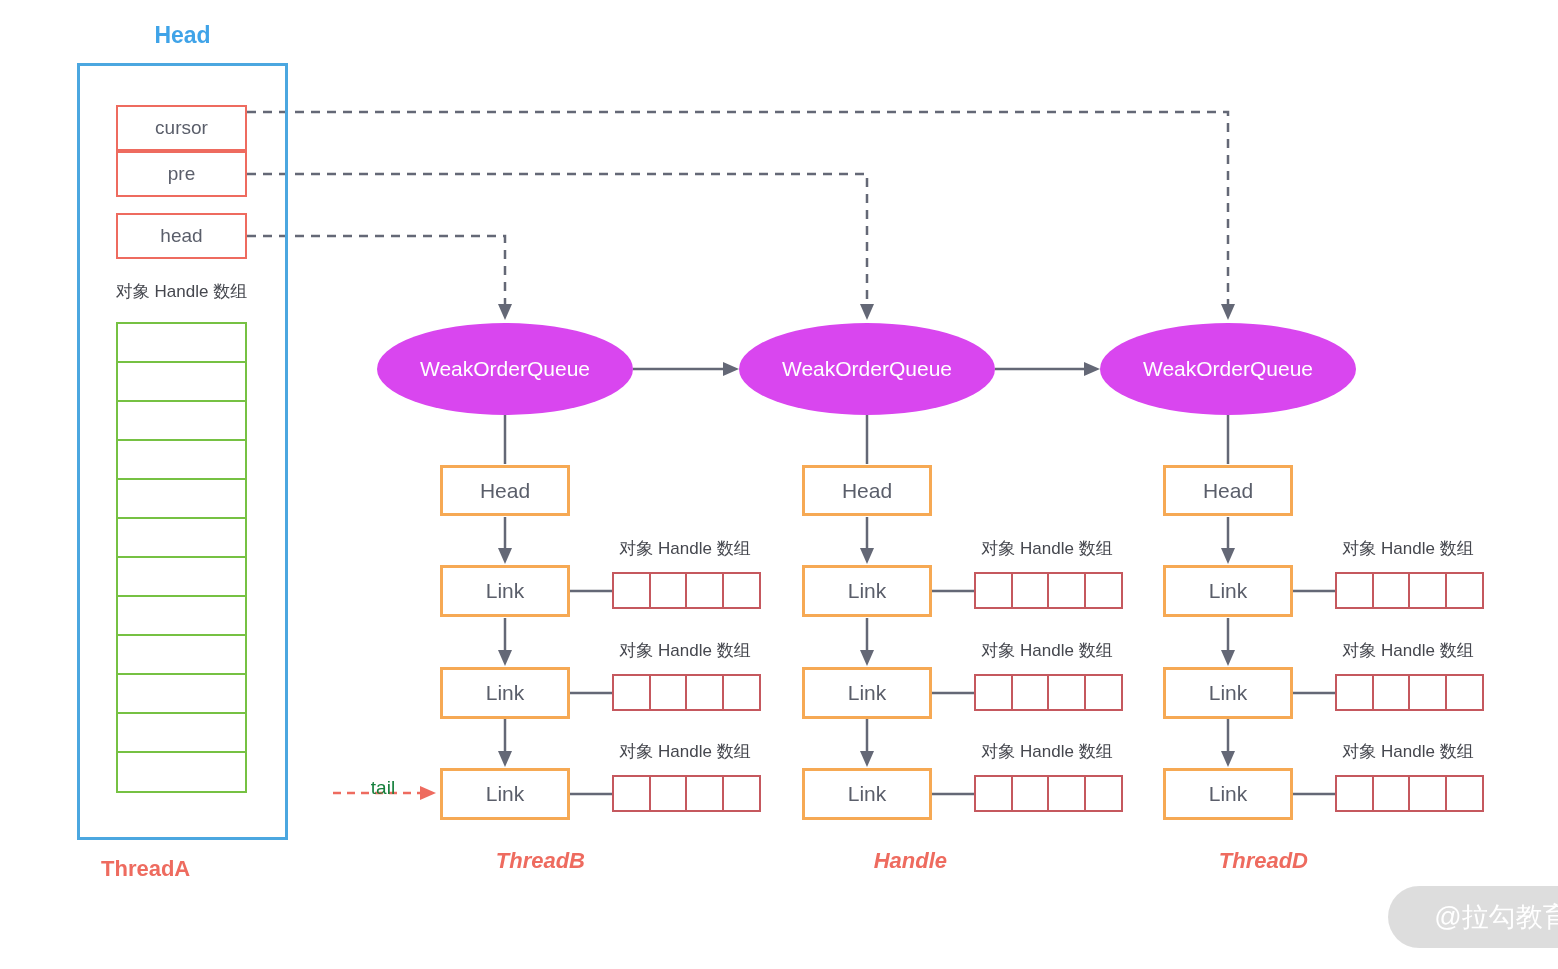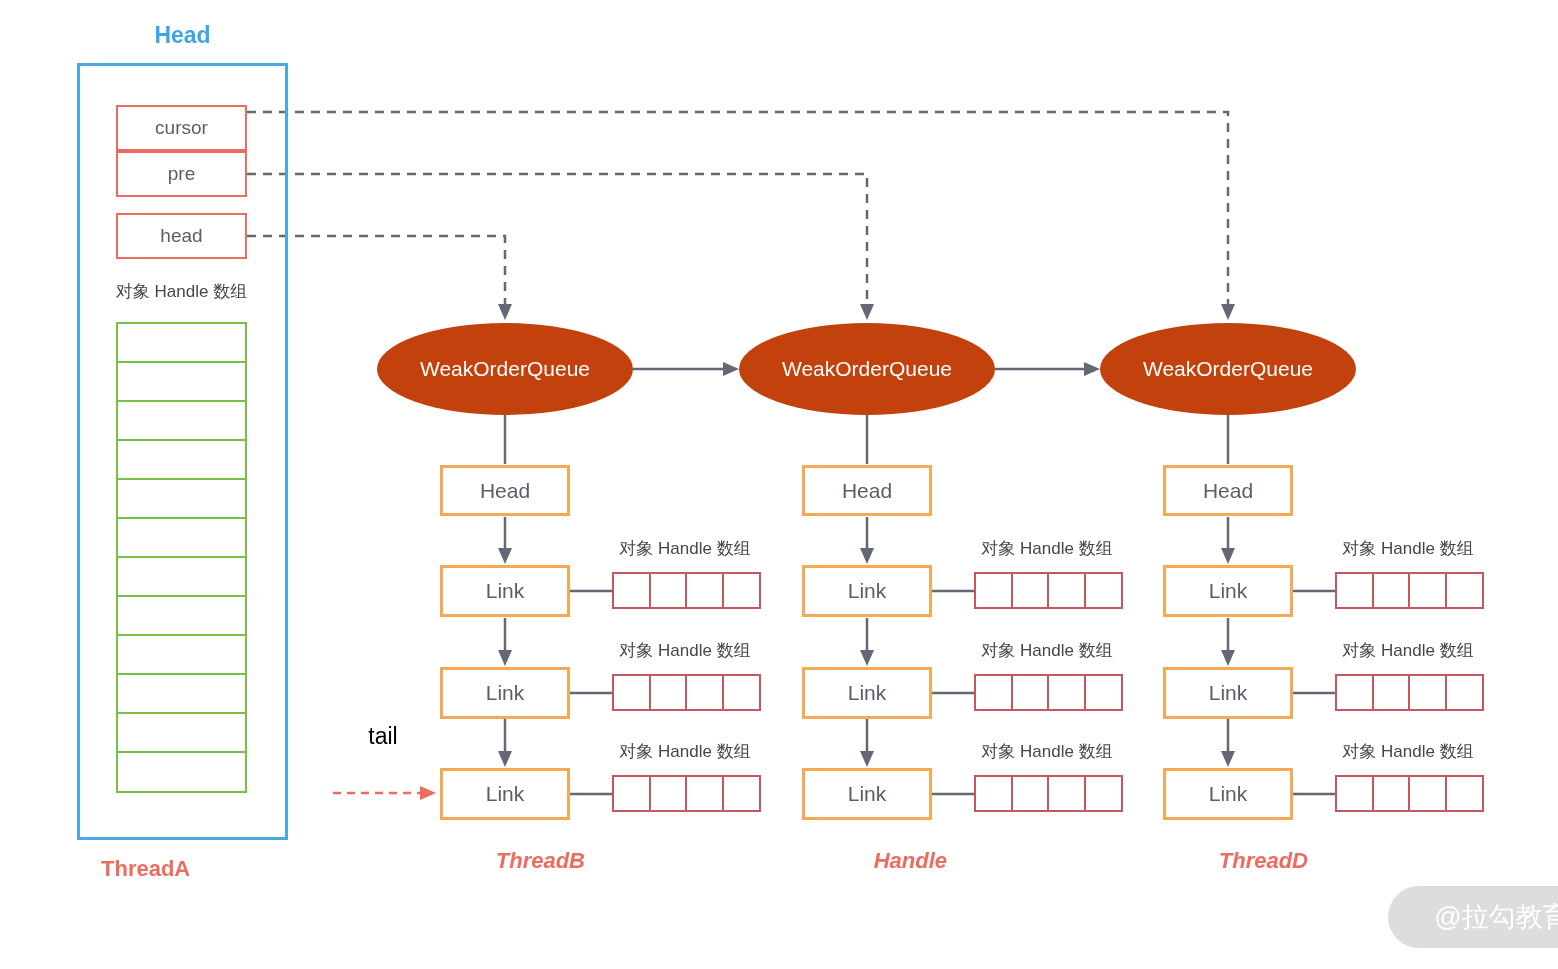--- a/index.html
+++ b/index.html
@@ -23,40 +23,40 @@
   .stack-array{position:absolute;left:116px;top:322px;width:131px;display:flex;flex-direction:column;}
   .stack-cell{height:41.5px;border:2.5px solid #76C143;box-sizing:border-box;margin-top:-2.5px;background:#fff;}
   .stack-cell:first-child{margin-top:0;}
   .thread-a-label{position:absolute;left:101px;top:856px;width:160px;
     font-size:22px;font-weight:600;color:#EE6B5F;}
 
   
   .col{position:absolute;left:0;top:0;width:100%;height:100%;}
   .col-b{--cx:505px;}.col-c{--cx:867px;}.col-d{--cx:1228px;}
   .ellipse{position:absolute;left:calc(var(--cx) - 128px);top:323px;width:256px;height:92px;
-    background:#c2410c;border-radius:50%;display:flex;align-items:center;justify-content:center;
+    background:#d946ef;border-radius:50%;display:flex;align-items:center;justify-content:center;
     color:#ffffff;font-size:21px;}
   .head-box,.link-box{position:absolute;left:calc(var(--cx) - 65px);width:130px;height:52px;
     border:3px solid #F6A954;box-sizing:border-box;background:#fff;
     display:flex;align-items:center;justify-content:center;font-size:21px;color:#5A5E6A;}
   .head-box{top:465px;height:51px;}
   .link-1{top:565px;}.link-2{top:667px;}.link-3{top:768px;}
   .hlabel{position:absolute;left:calc(var(--cx) + 97px);width:166px;text-align:center;
     font-size:17px;color:#45474E;}
   .hl-1{top:537px;}.hl-2{top:639px;}.hl-3{top:740px;}
   .harray{position:absolute;left:calc(var(--cx) + 107px);display:flex;}
   .ha-1{top:572px;}.ha-2{top:674px;}.ha-3{top:775px;}
   .array-cell{width:39px;height:37px;border:2.5px solid #C5585E;box-sizing:border-box;
     margin-left:-2.5px;background:#fff;}
   .array-cell:first-child{margin-left:0;}
   .thread-name{position:absolute;left:calc(var(--cx) - 80px);top:848px;width:160px;text-align:right;
     font-size:22px;font-weight:600;color:#EE6B5F;font-style:italic;}
 
-  .tail-label{position:absolute;left:343px;top:723px;width:80px;text-align:center;
-    font-size:23px;color:#000000;}
+  .tail-label{position:absolute;left:343px;top:777px;width:80px;text-align:center;
+    font-size:19px;color:#15803d;}
   .watermark{position:absolute;left:1388px;top:886px;width:228px;height:62px;border-radius:31px;
     background:#DBDBDB;opacity:0.92;display:flex;align-items:center;justify-content:center;
     color:#ffffff;font-size:27px;}
 </style>
 </head>
 <body>
 
 <div class="canvas">
 
   <svg class="connectors" viewBox="0 0 1558 969" xmlns="http://www.w3.org/2000/svg">

